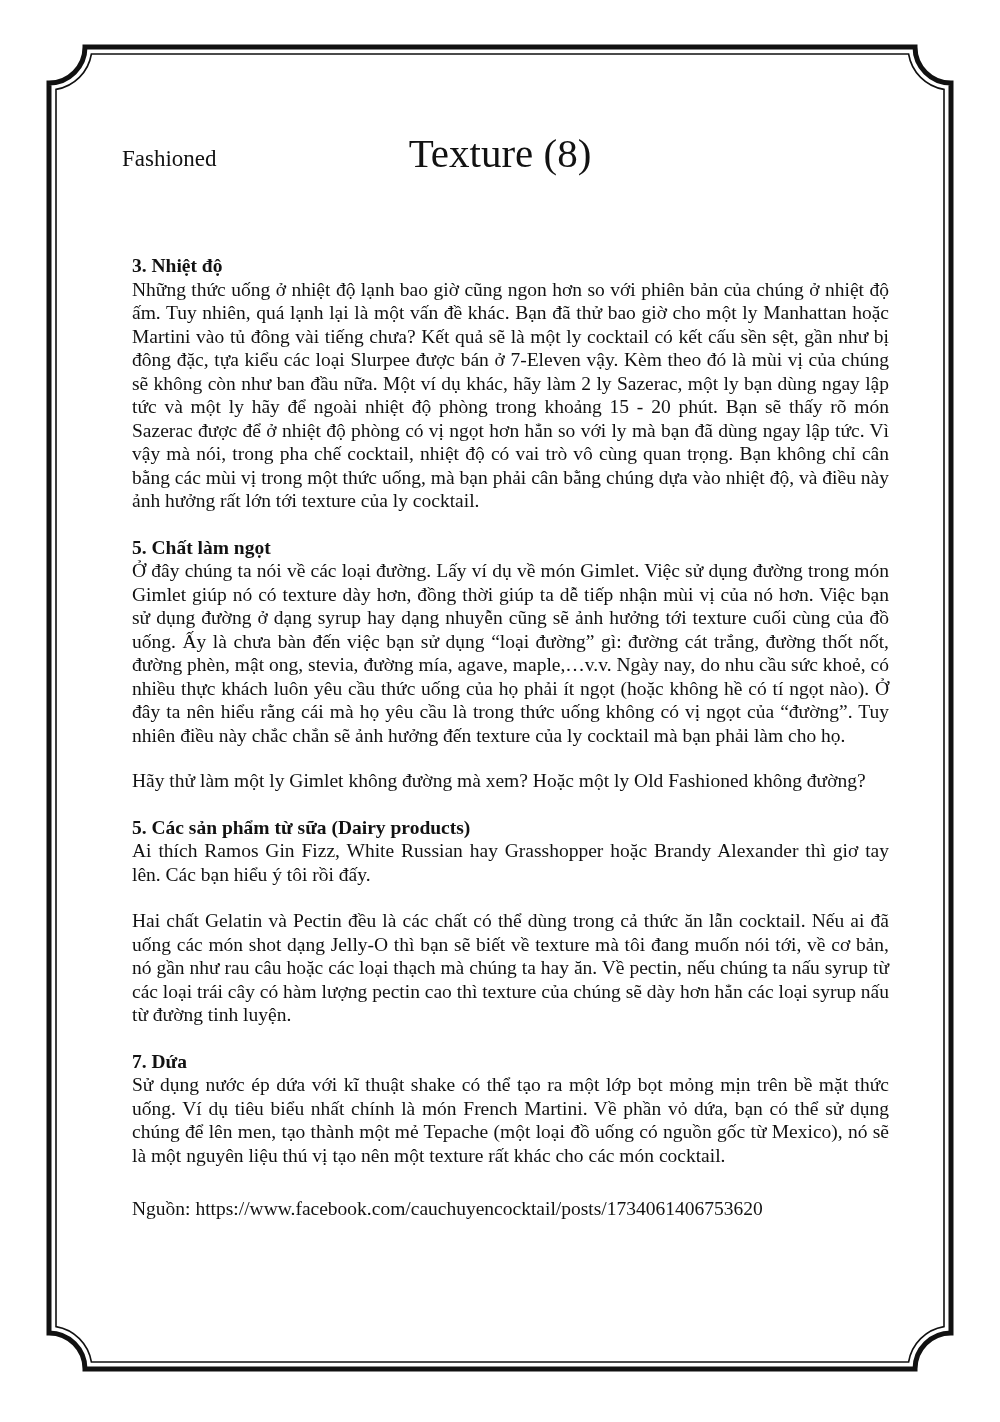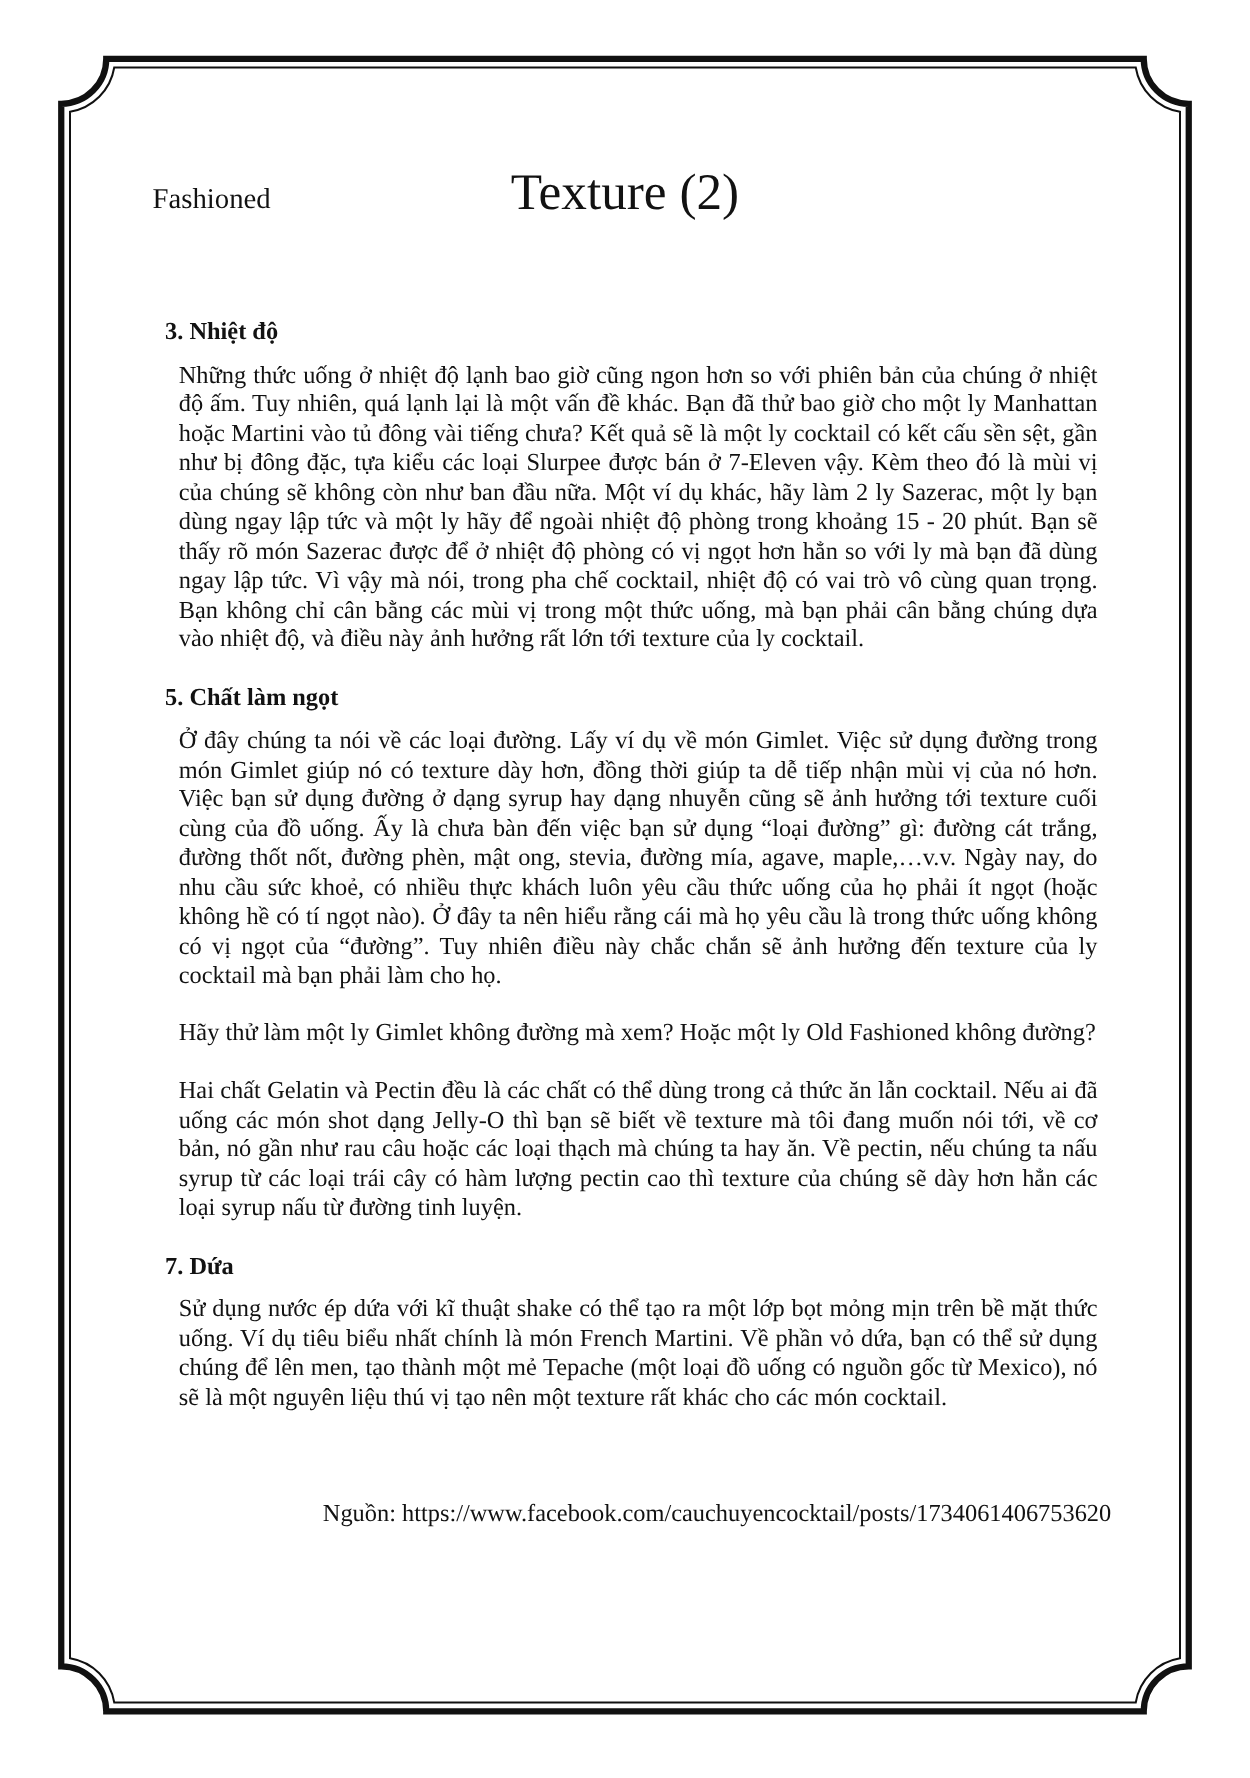--- a/index.html
+++ b/index.html
@@ -51,30 +51,30 @@
     margin-top: 23px;
   }
   .section h3 {
     margin: 0;
     padding: 0;
     font-size: 19.5px;
     line-height: 23.5px;
     font-weight: bold;
   }
   .section p {
-    margin: 11px;
+    margin: 0;
     padding: 0;
     text-align: justify;
   }
   .section p + p {
     margin-top: 22px;
   }
   .source-line {
-    margin-top: 70px;
-    text-align: right;
+    margin-top: 30px;
+    text-align: left;
   }
   .page-footer {
     position: absolute;
     left: 70px;
     right: 63px;
     top: 1384px;
     display: flex;
     align-items: baseline;
     font-size: 11.5px;
     line-height: 14px;
@@ -88,35 +88,39 @@
 </style>
 </head>
 <body>
 
 <svg class="frame-svg" viewBox="0 0 1000 1422" xmlns="http://www.w3.org/2000/svg">
   <path d="M 85 47 H 915 A 36 36 0 0 0 951 83 V 1333 A 36 36 0 0 0 915 1369 H 85 A 36 36 0 0 0 49 1333 V 83 A 36 36 0 0 0 85 47 Z" fill="none" stroke="#111111" stroke-width="5"></path>
   <path d="M 91.4 54 H 908.6 A 43 43 0 0 0 944 89.4 V 1326.6 A 43 43 0 0 0 908.6 1362 H 91.4 A 43 43 0 0 0 56 1326.6 V 89.4 A 43 43 0 0 0 91.4 54 Z" fill="none" stroke="#111111" stroke-width="1.6"></path>
 </svg>
 
 <div class="header-label">Fashioned</div>
-<div class="page-title">Texture (2)</div>
+<div class="page-title">Texture (8)</div>
 
 <div class="content">
 
   <div class="section">
     <h3>3. Nhiệt độ</h3>
     <p>Những thức uống ở nhiệt độ lạnh bao giờ cũng ngon hơn so với phiên bản của chúng ở nhiệt độ ấm. Tuy nhiên, quá lạnh lại là một vấn đề khác. Bạn đã thử bao giờ cho một ly Manhattan hoặc Martini vào tủ đông vài tiếng chưa? Kết quả sẽ là một ly cocktail có kết cấu sền sệt, gần như bị đông đặc, tựa kiểu các loại Slurpee được bán ở 7-Eleven vậy. Kèm theo đó là mùi vị của chúng sẽ không còn như ban đầu nữa. Một ví dụ khác, hãy làm 2 ly Sazerac, một ly bạn dùng ngay lập tức và một ly hãy để ngoài nhiệt độ phòng trong khoảng 15 - 20 phút. Bạn sẽ thấy rõ món Sazerac được để ở nhiệt độ phòng có vị ngọt hơn hẳn so với ly mà bạn đã dùng ngay lập tức. Vì vậy mà nói, trong pha chế cocktail, nhiệt độ có vai trò vô cùng quan trọng. Bạn không chỉ cân bằng các mùi vị trong một thức uống, mà bạn phải cân bằng chúng dựa vào nhiệt độ, và điều này ảnh hưởng rất lớn tới texture của ly cocktail.</p>
   </div>
 
   <div class="section">
     <h3>5. Chất làm ngọt</h3>
     <p>Ở đây chúng ta nói về các loại đường. Lấy ví dụ về món Gimlet. Việc sử dụng đường trong món Gimlet giúp nó có texture dày hơn, đồng thời giúp ta dễ tiếp nhận mùi vị của nó hơn. Việc bạn sử dụng đường ở dạng syrup hay dạng nhuyễn cũng sẽ ảnh hưởng tới texture cuối cùng của đồ uống. Ấy là chưa bàn đến việc bạn sử dụng “loại đường” gì: đường cát trắng, đường thốt nốt, đường phèn, mật ong, stevia, đường mía, agave, maple,…v.v. Ngày nay, do nhu cầu sức khoẻ, có nhiều thực khách luôn yêu cầu thức uống của họ phải ít ngọt (hoặc không hề có tí ngọt nào). Ở đây ta nên hiểu rằng cái mà họ yêu cầu là trong thức uống không có vị ngọt của “đường”. Tuy nhiên điều này chắc chắn sẽ ảnh hưởng đến texture của ly cocktail mà bạn phải làm cho họ.</p>
     <p>Hãy thử làm một ly Gimlet không đường mà xem? Hoặc một ly Old Fashioned không đường?</p>
   </div>
 
+  <div class="section">
+    <h3>5. Các sản phẩm từ sữa (Dairy products)</h3>
+    <p>Ai thích Ramos Gin Fizz, White Russian hay Grasshopper hoặc Brandy Alexander thì giơ tay lên. Các bạn hiểu ý tôi rồi đấy.</p>
+  </div>
 
   <div class="section">
     <p>Hai chất Gelatin và Pectin đều là các chất có thể dùng trong cả thức ăn lẫn cocktail. Nếu ai đã uống các món shot dạng Jelly-O thì bạn sẽ biết về texture mà tôi đang muốn nói tới, về cơ bản, nó gần như rau câu hoặc các loại thạch mà chúng ta hay ăn. Về pectin, nếu chúng ta nấu syrup từ các loại trái cây có hàm lượng pectin cao thì texture của chúng sẽ dày hơn hẳn các loại syrup nấu từ đường tinh luyện.</p>
   </div>
 
   <div class="section">
     <h3>7. Dứa</h3>
     <p>Sử dụng nước ép dứa với kĩ thuật shake có thể tạo ra một lớp bọt mỏng mịn trên bề mặt thức uống. Ví dụ tiêu biểu nhất chính là món French Martini. Về phần vỏ dứa, bạn có thể sử dụng chúng để lên men, tạo thành một mẻ Tepache (một loại đồ uống có nguồn gốc từ Mexico), nó sẽ là một nguyên liệu thú vị tạo nên một texture rất khác cho các món cocktail.</p>
   </div>
 

